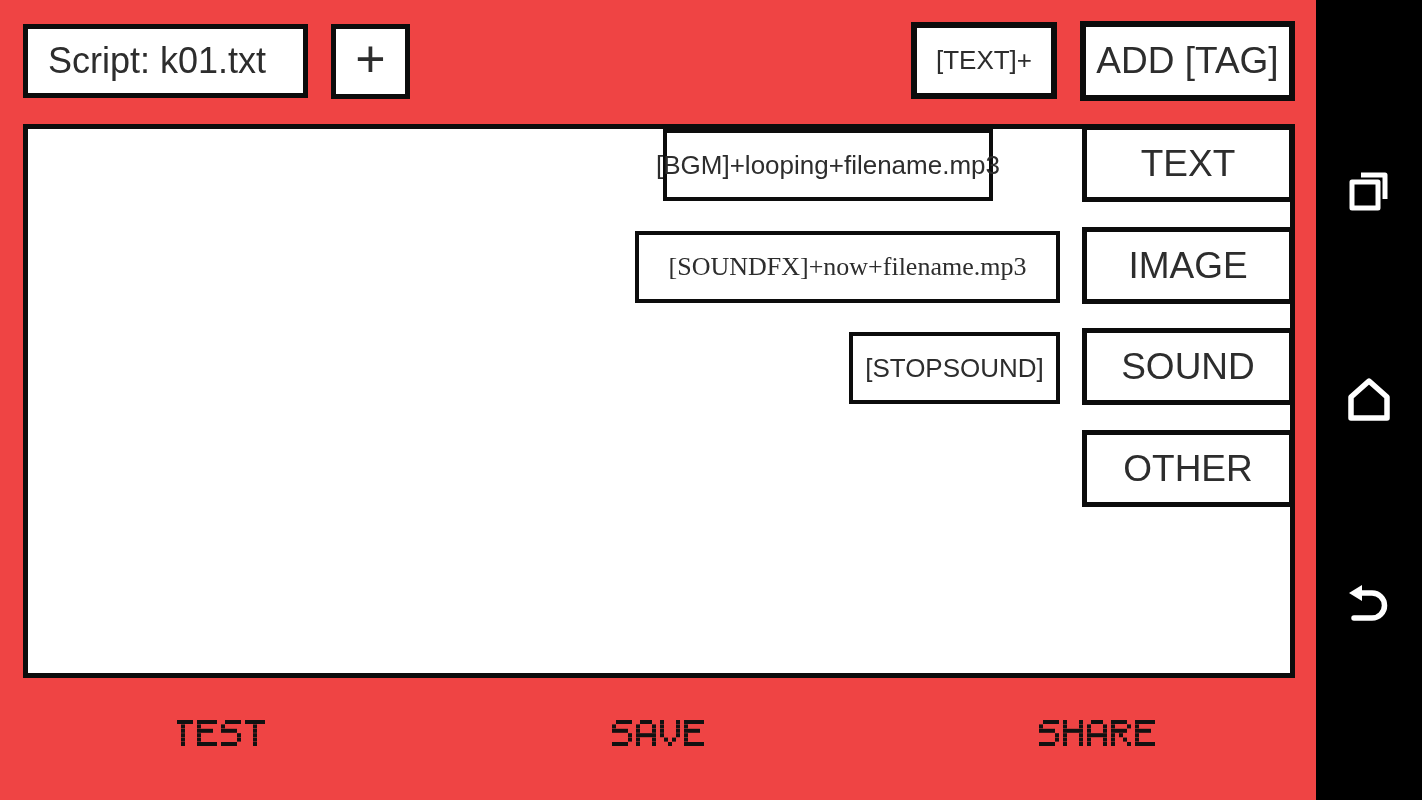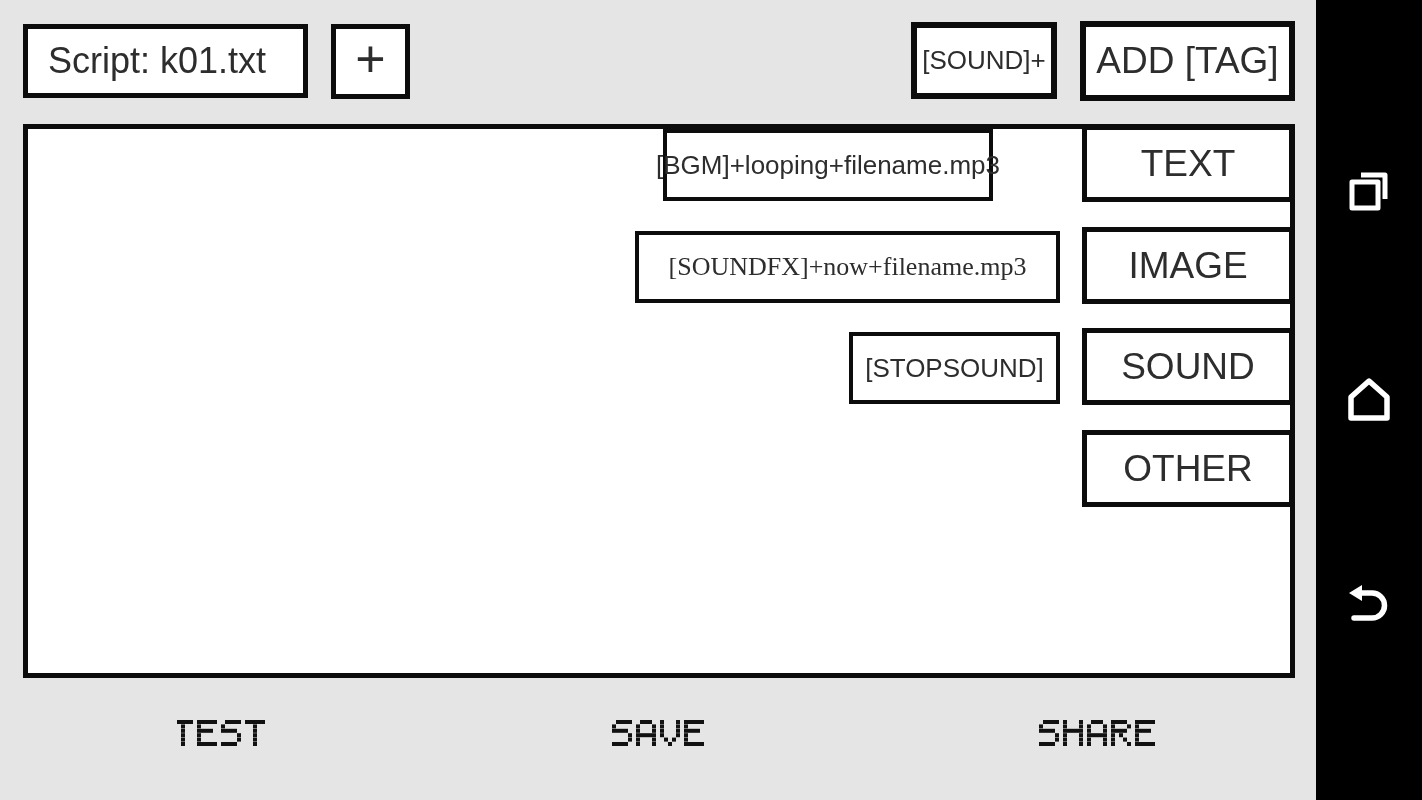--- a/index.html
+++ b/index.html
@@ -2,21 +2,21 @@
 <html><head>
 <meta charset="utf-8">
 <style>
   html,body{margin:0;padding:0;}
   body{
     width:1422px;height:800px;position:relative;overflow:hidden;
     background:#ffffff;
     font-family:"Liberation Sans", sans-serif;
     color:#2d2d2d;
   }
-  .app{position:absolute;left:0;top:0;width:1316px;height:800px;background:#e5e5e5;}
+  .app{position:absolute;left:0;top:0;width:1316px;height:800px;background:#ef4444;}
   .btn{
     position:absolute;box-sizing:border-box;background:#fff;
     border:5px solid #0c0c0c;color:#2d2d2d;
     display:flex;align-items:center;justify-content:center;
     white-space:nowrap;cursor:pointer;
   }
   
   .script-btn{left:23px;top:24px;width:285px;height:74px;font-size:36px;justify-content:flex-start;padding-left:20px;}
   .plus-btn{left:331px;top:24px;width:79px;height:75px;font-size:52px;font-weight:300;padding-bottom:6px;}
   .voice-btn{left:911px;top:22px;width:146px;height:77px;border-width:6px;font-size:26px;}
@@ -53,21 +53,21 @@
 
 <div class="app">
 
   <div class="btn script-btn">
     <span>Script: k01.txt</span>
   </div>
   <div class="btn plus-btn">
     <span>+</span>
   </div>
   <div class="btn voice-btn">
-    <span>[SOUND]+</span>
+    <span>[TEXT]+</span>
   </div>
   <div class="btn addtag-btn">
     <span>ADD [TAG]</span>
   </div>
 
   <div class="script-area"></div>
 
   <div class="btn tag-btn tag-0">
     <span>[BGM]+looping+filename.mp3</span>
   </div>

